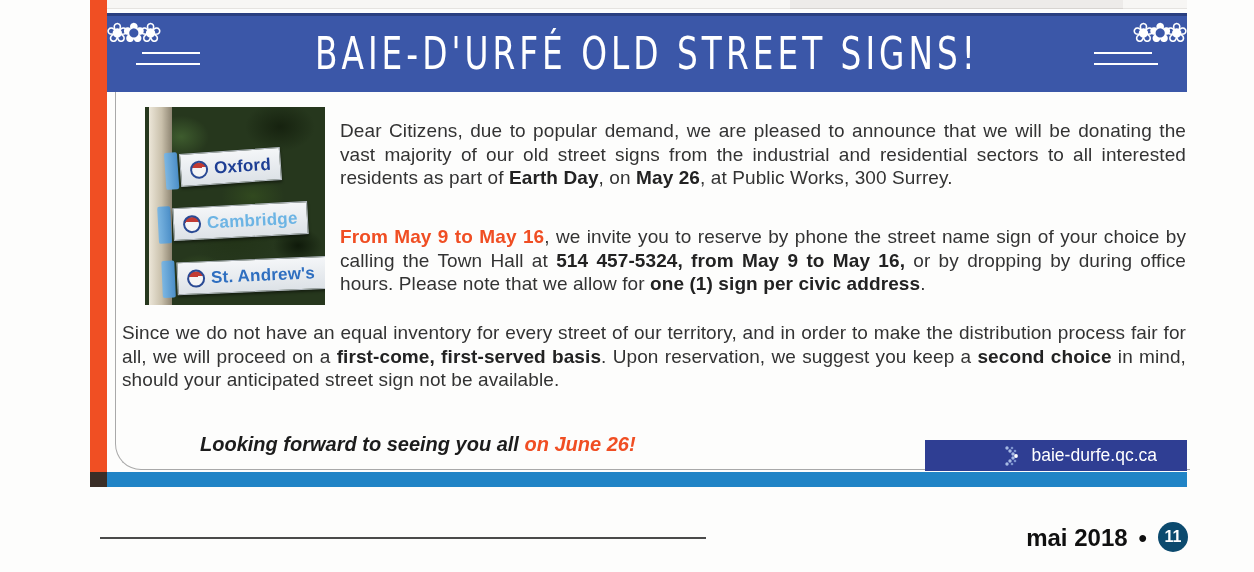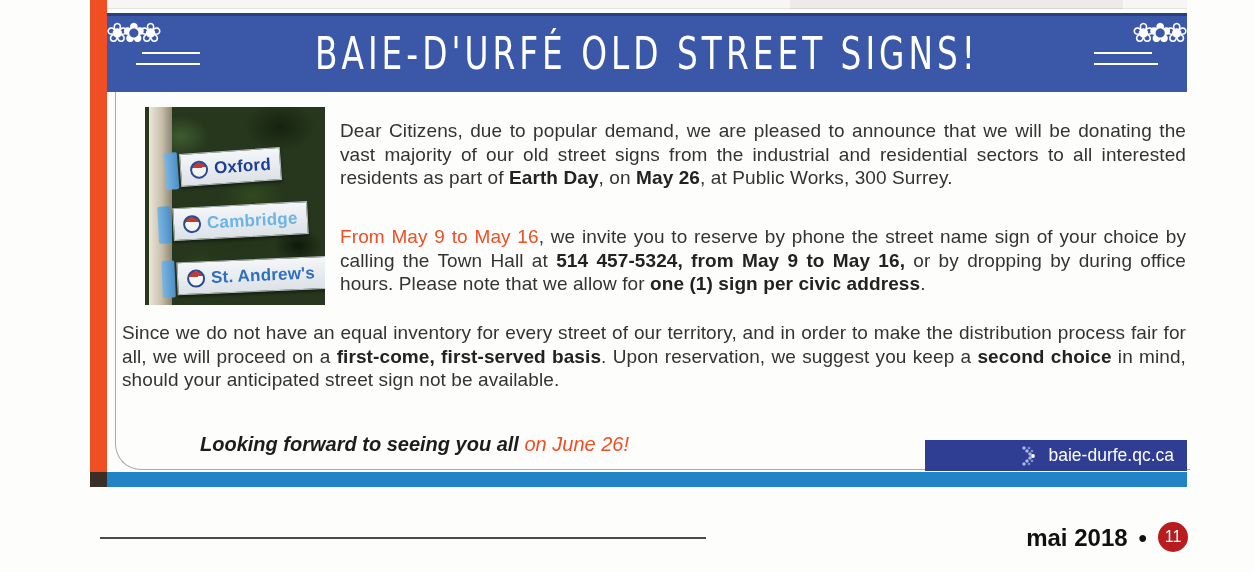--- a/index.html
+++ b/index.html
@@ -66,37 +66,37 @@
   .sign-standrews .sign-name { color:#2f6fc0; }
   .sign-standrews { width:150px; }
 
   
   .para { position:absolute; text-align:justify; font-size:19px; line-height:23.5px;
     color:#333; letter-spacing:.1px;margin-top:10px; }
   .para1 { left:340px; top:109px; width:846px; }
   .para2 { left:340px; top:215px; width:846px; }
   .para3 { left:122px; top:311px; width:1064px; }
   .b  { font-weight:bold; color:#222; }
-  .ob { font-weight:normal; color:#F04E23; }
+  .ob { font-weight:bold; color:#F04E23; }
   .closing { position:absolute; left:200px; top:413px; font-size:20px; font-weight:bold;
     font-style:italic; color:#1c1c1c; }
   .closing .ob { font-style:italic; }
 
   
   .url-bar { position:absolute; left:925px; top:440px; width:262px; height:31px; background:#2F3E93;
-    display:flex; align-items:center; justify-content:flex-end; gap:9px; padding-right:13px;
+    display:flex; align-items:center; justify-content:flex-end; gap:9px; padding-right:30px;
     box-sizing:border-box; color:#fff; font-size:17.5px; cursor:pointer; }
   .chevron-icon { flex:none; display:block; }
 
   
   .footer-rule { position:absolute; left:100px; top:537px; width:606px; height:2px; background:#4a4a4a; }
   .footer { position:absolute; right:66px; top:522px; display:flex; align-items:flex-end; gap:11px;
     font-size:24px; font-weight:bold; color:#101010; }
-  .page-circle { width:30px; height:30px; border-radius:50%; background:#b91c1c; color:#fff;
-    display:flex; align-items:center; justify-content:center; font-size:16px; font-weight:normal; }
+  .page-circle { width:30px; height:30px; border-radius:50%; background:#0c4a6e; color:#fff;
+    display:flex; align-items:center; justify-content:center; font-size:16px; font-weight:bold; }
 </style>
 </head>
 <body>
 
 <div class="page">
 
   <div class="top-remnant"></div>
   <div class="top-remnant-right"></div>
 
   <div class="orange-bar"></div>

